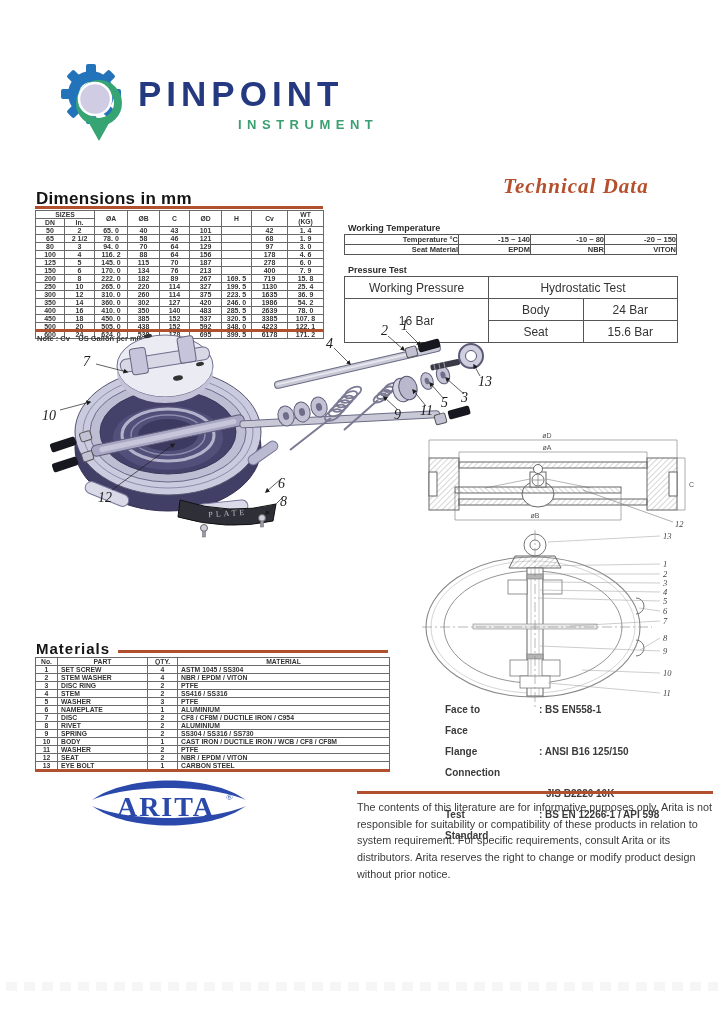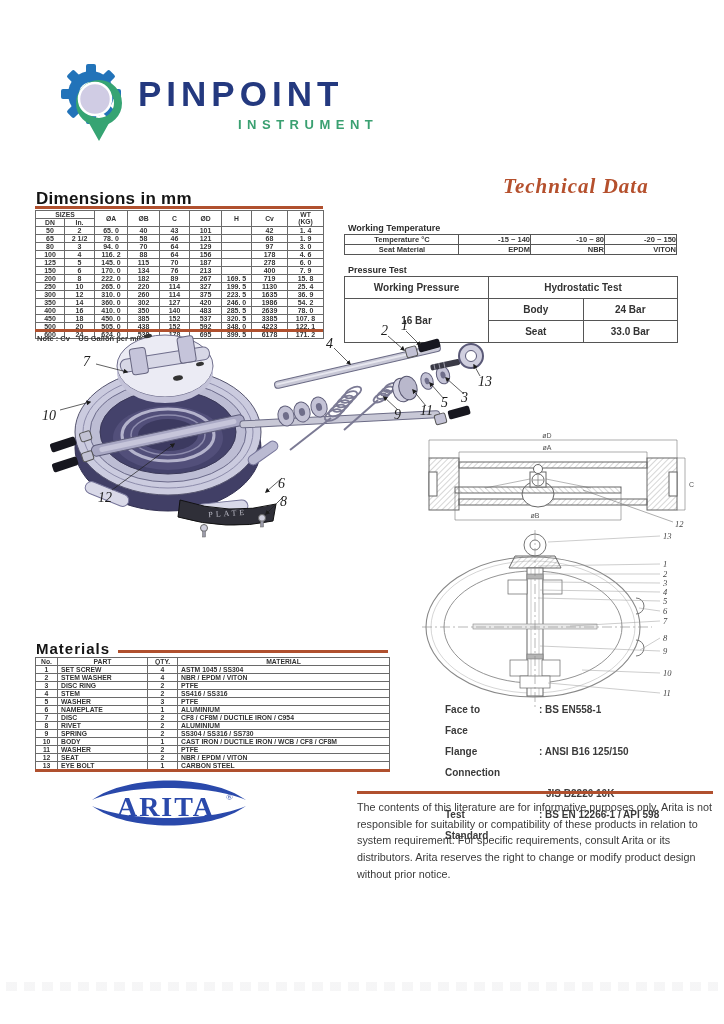--- a/index.html
+++ b/index.html
@@ -24,23 +24,23 @@
                                  height:7.4px; line-height:7px; padding:0; color:#333; overflow:hidden; }
   .dim-table th { font-size:6.8px; }
   .dim-table .wt-two { line-height:6.5px; }
   .dim-bottomline { left:35px; top:329px; width:288px; height:3px; background:#b0502e; }
   .dim-note { left:37px; top:334px; font-size:7.5px; font-weight:700; color:#333; white-space:pre; }
 
   
   .sec-label { font-size:9px; font-weight:800; color:#2c2c2c; }
   .wt-table { left:344px; top:234px; width:332px; table-layout:fixed; }
   .wt-table td { border:0.8px solid #555; font-size:7.5px; font-weight:700; text-align:right; height:10px; color:#333; }
-  .wt-table td:first-child { text-align:center; padding-left:1px; }
+  .wt-table td:first-child { text-align:right; padding-left:1px; }
   .pt-table { left:344px; top:276px; width:334px; table-layout:fixed; }
-  .pt-table th, .pt-table td { border:0.8px solid #555; font-size:10px; font-weight:700; text-align:center; height:22px; color:#333; }
+  .pt-table th, .pt-table td { border:0.8px solid #555; font-size:12px; font-weight:400; text-align:center; height:22px; color:#333; }
 
   
   .mat-title { left:36px; top:640px; font-size:15px; font-weight:800; letter-spacing:1px; color:#141414;text-align:center; }
   .mat-topline { left:118px; top:650px; width:270px; height:3px; background:#b0502e; }
   .mat-table { left:35px; top:657px; width:354px; table-layout:fixed; border-bottom:3px solid #b0502e; }
   .mat-table th, .mat-table td { border:0.5px solid #6a6a6a; font-size:6.8px; font-weight:700; height:7.2px;
                                  line-height:7px; text-align:center; color:#333; padding:0; overflow:hidden; }
   .mat-table td:nth-child(2), .mat-table td:nth-child(4) { text-align:left; padding-left:3px; }
 
   
@@ -331,21 +331,21 @@
     <th style="width:144px">Working Pressure</th>
     <th colspan="2">Hydrostatic Test</th>
   </tr>
   <tr>
     <td rowspan="2">16 Bar</td>
     <td style="width:95px">Body</td>
     <td>24 Bar</td>
   </tr>
   <tr>
     <td>Seat</td>
-    <td>33.0 Bar</td>
+    <td>15.6 Bar</td>
   </tr>
 </tbody>
   </table>
 
 <svg class="abs" style="left:28px;top:320px" width="470" height="252" viewBox="0 0 470 252">
   <defs>
     <marker id="arr" markerWidth="7" markerHeight="7" refX="5" refY="3.5" orient="auto">
       <path d="M0,0 L7,3.5 L0,7 Z" fill="#1c1c1c"></path>
     </marker>
   </defs>

